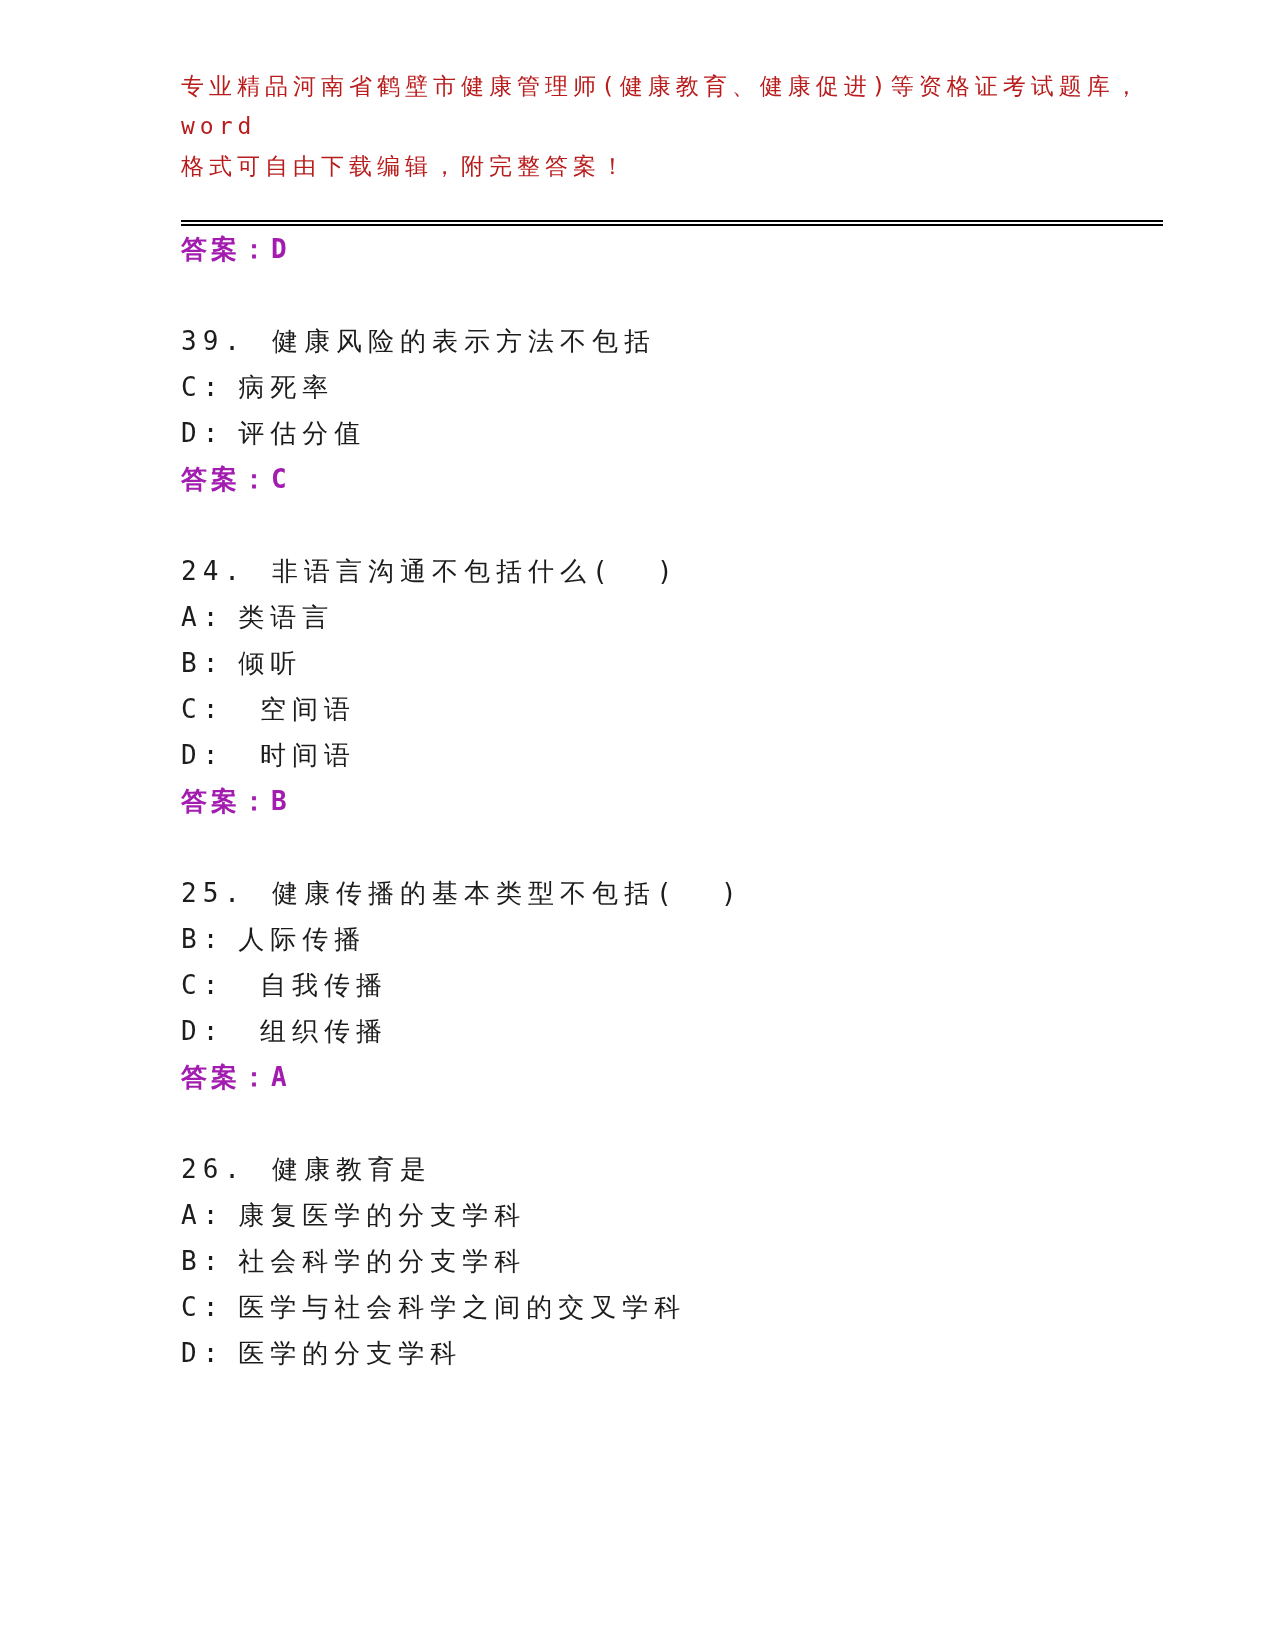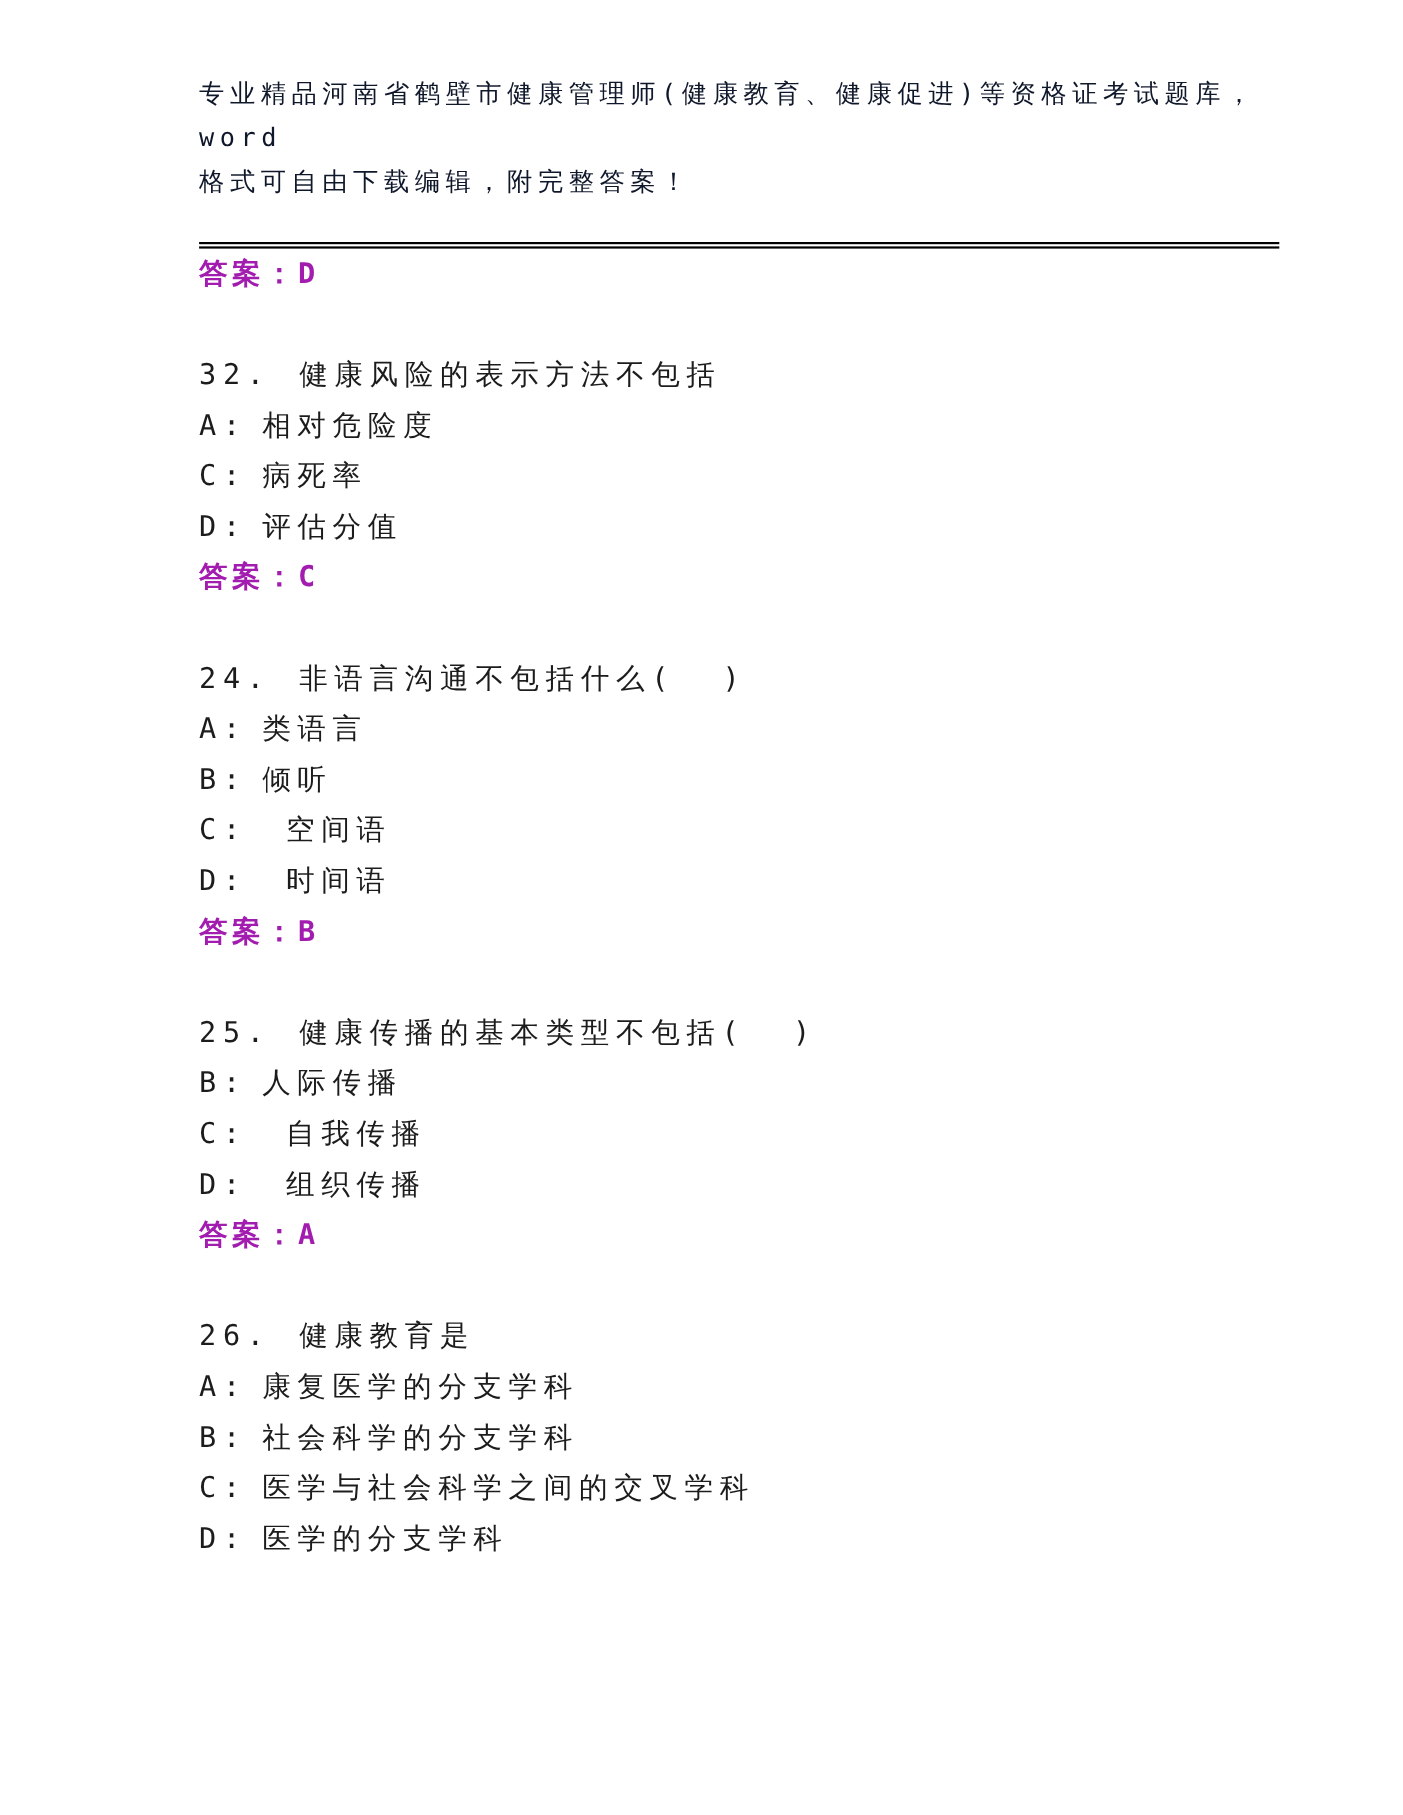--- a/index.html
+++ b/index.html
@@ -21,21 +21,21 @@
     font-family: "DejaVu Sans Mono", "Liberation Mono", monospace;
     padding: 66px 112px 0 181px;
     overflow: hidden;
   }
   .doc-header p {
     margin: 0;
     font-size: 23px;
     line-height: 40px;
     letter-spacing: 5px;
     white-space: pre-wrap;
-    color: #0f172a;
+    color: #b91c1c;
   }
   .header-rule {
     margin-top: 34px;
     height: 2px;
     border-top: 2px solid #000;
     border-bottom: 2px solid #000;
     width: 100%;
   }
   .line {
     margin: 0;
@@ -69,22 +69,21 @@
   <div class="doc-header">
     <p>专业精品河南省鹤壁市健康管理师(健康教育、健康促进)等资格证考试题库，word</p>
     <p>格式可自由下载编辑，附完整答案！</p>
   </div>
 
   <div class="header-rule"></div>
 
   <p class="line answer-line"><span>答案：</span><span>D</span></p>
 
   <section class="question-block">
-    <p class="line"><span class="q-num">32.</span><span>健康风险的表示方法不包括</span></p>
-    <p class="line"><span class="opt-label">A:</span><span>相对危险度</span></p>
+    <p class="line"><span class="q-num">39.</span><span>健康风险的表示方法不包括</span></p>
     <p class="line"><span class="opt-label">C:</span><span>病死率</span></p>
     <p class="line"><span class="opt-label">D:</span><span>评估分值</span></p>
     <p class="line answer-line"><span>答案：</span><span>C</span></p>
   </section>
 
   <section class="question-block">
     <p class="line"><span class="q-num">24.</span><span>非语言沟通不包括什么(  )</span></p>
     <p class="line"><span class="opt-label">A:</span><span>类语言</span></p>
     <p class="line"><span class="opt-label">B:</span><span>倾听</span></p>
     <p class="line"><span class="opt-label">C:</span><span> 空间语</span></p>

